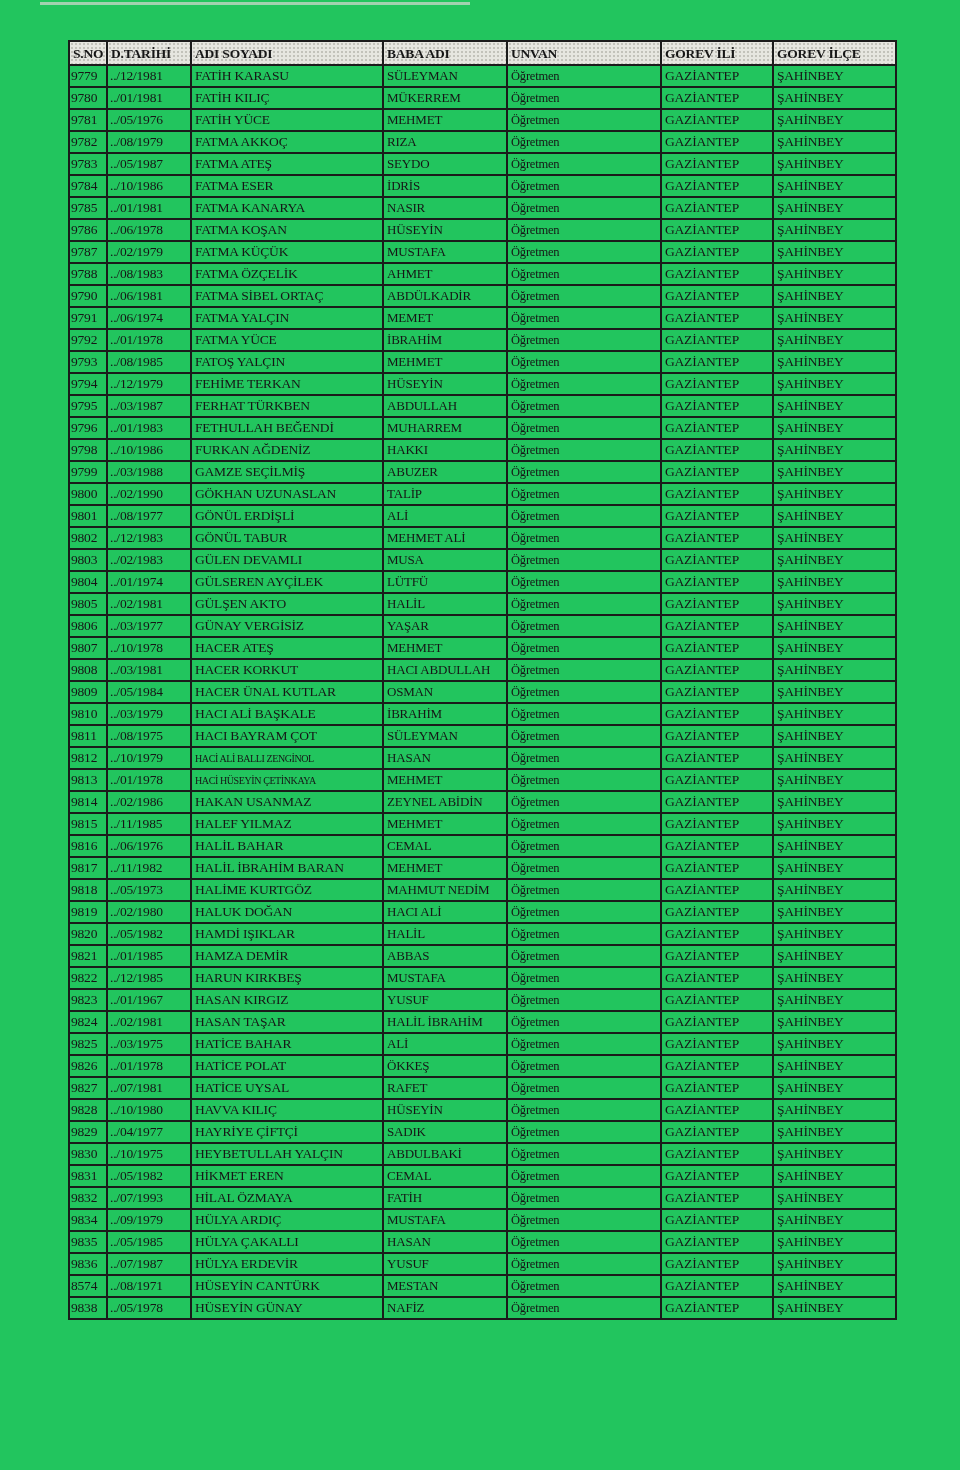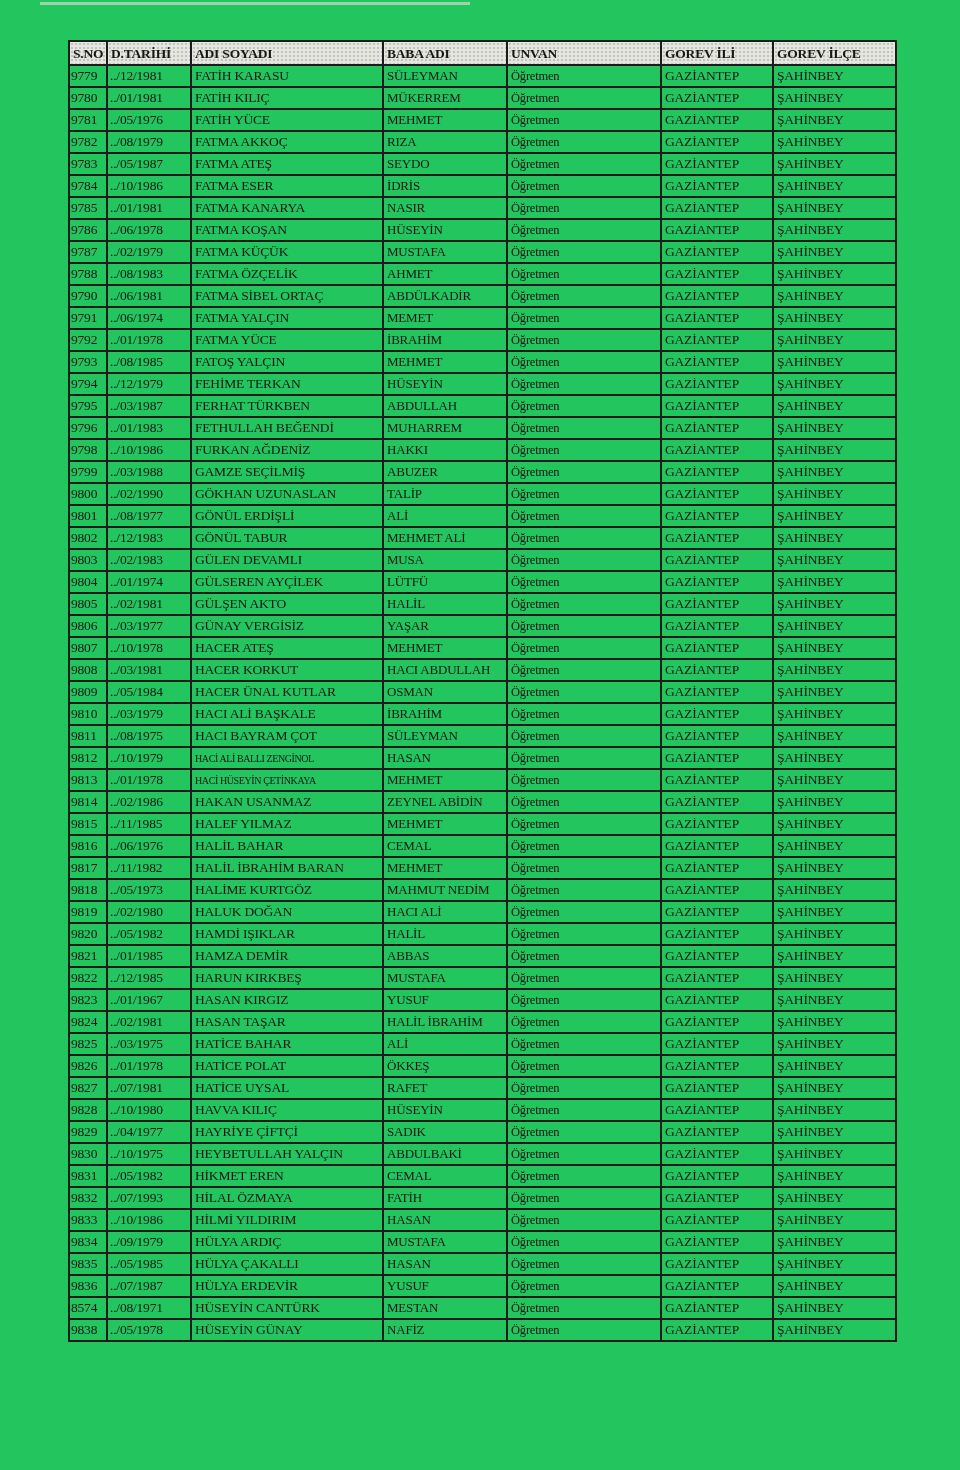--- a/index.html
+++ b/index.html
@@ -558,29 +558,20 @@
         <tr>
           <td>9832</td>
           <td>../07/1993</td>
           <td>HİLAL ÖZMAYA</td>
           <td>FATİH</td>
           <td>Öğretmen</td>
           <td>GAZİANTEP</td>
           <td>ŞAHİNBEY</td>
         </tr>
         <tr>
-          <td>9833</td>
-          <td>../10/1986</td>
-          <td>HİLMİ YILDIRIM</td>
-          <td>HASAN</td>
-          <td>Öğretmen</td>
-          <td>GAZİANTEP</td>
-          <td>ŞAHİNBEY</td>
-        </tr>
-        <tr>
           <td>9834</td>
           <td>../09/1979</td>
           <td>HÜLYA ARDIÇ</td>
           <td>MUSTAFA</td>
           <td>Öğretmen</td>
           <td>GAZİANTEP</td>
           <td>ŞAHİNBEY</td>
         </tr>
         <tr>
           <td>9835</td>

